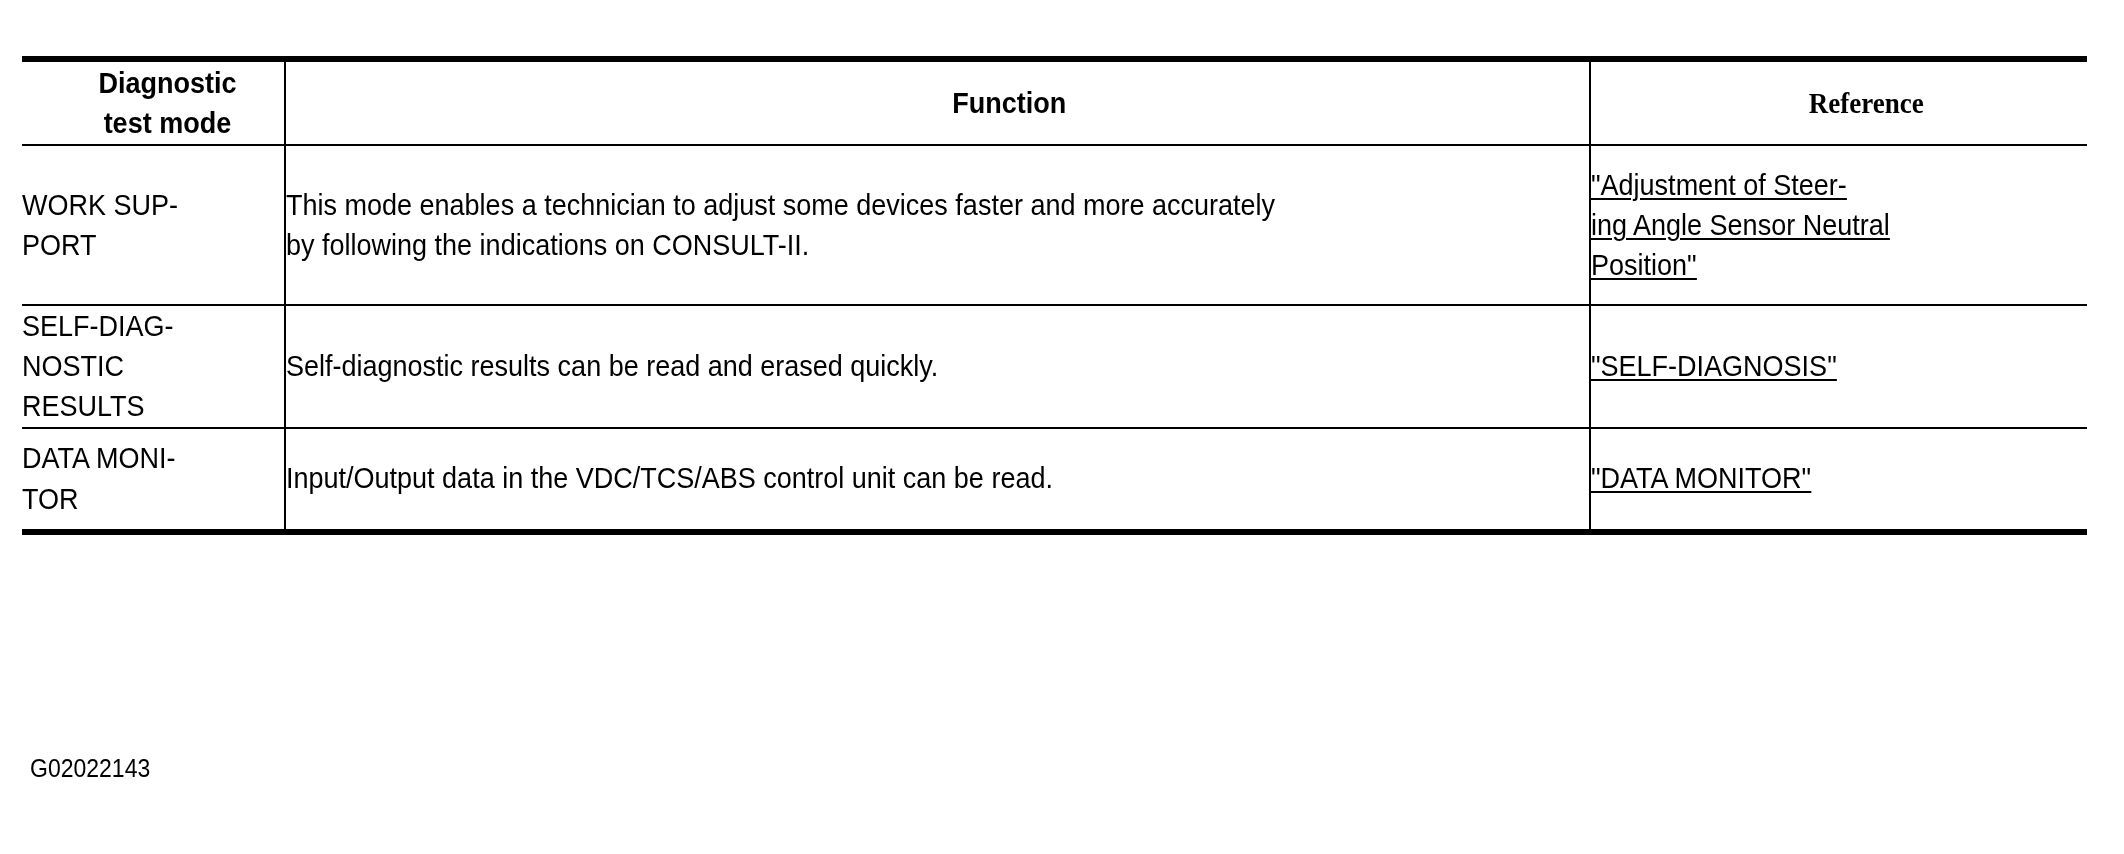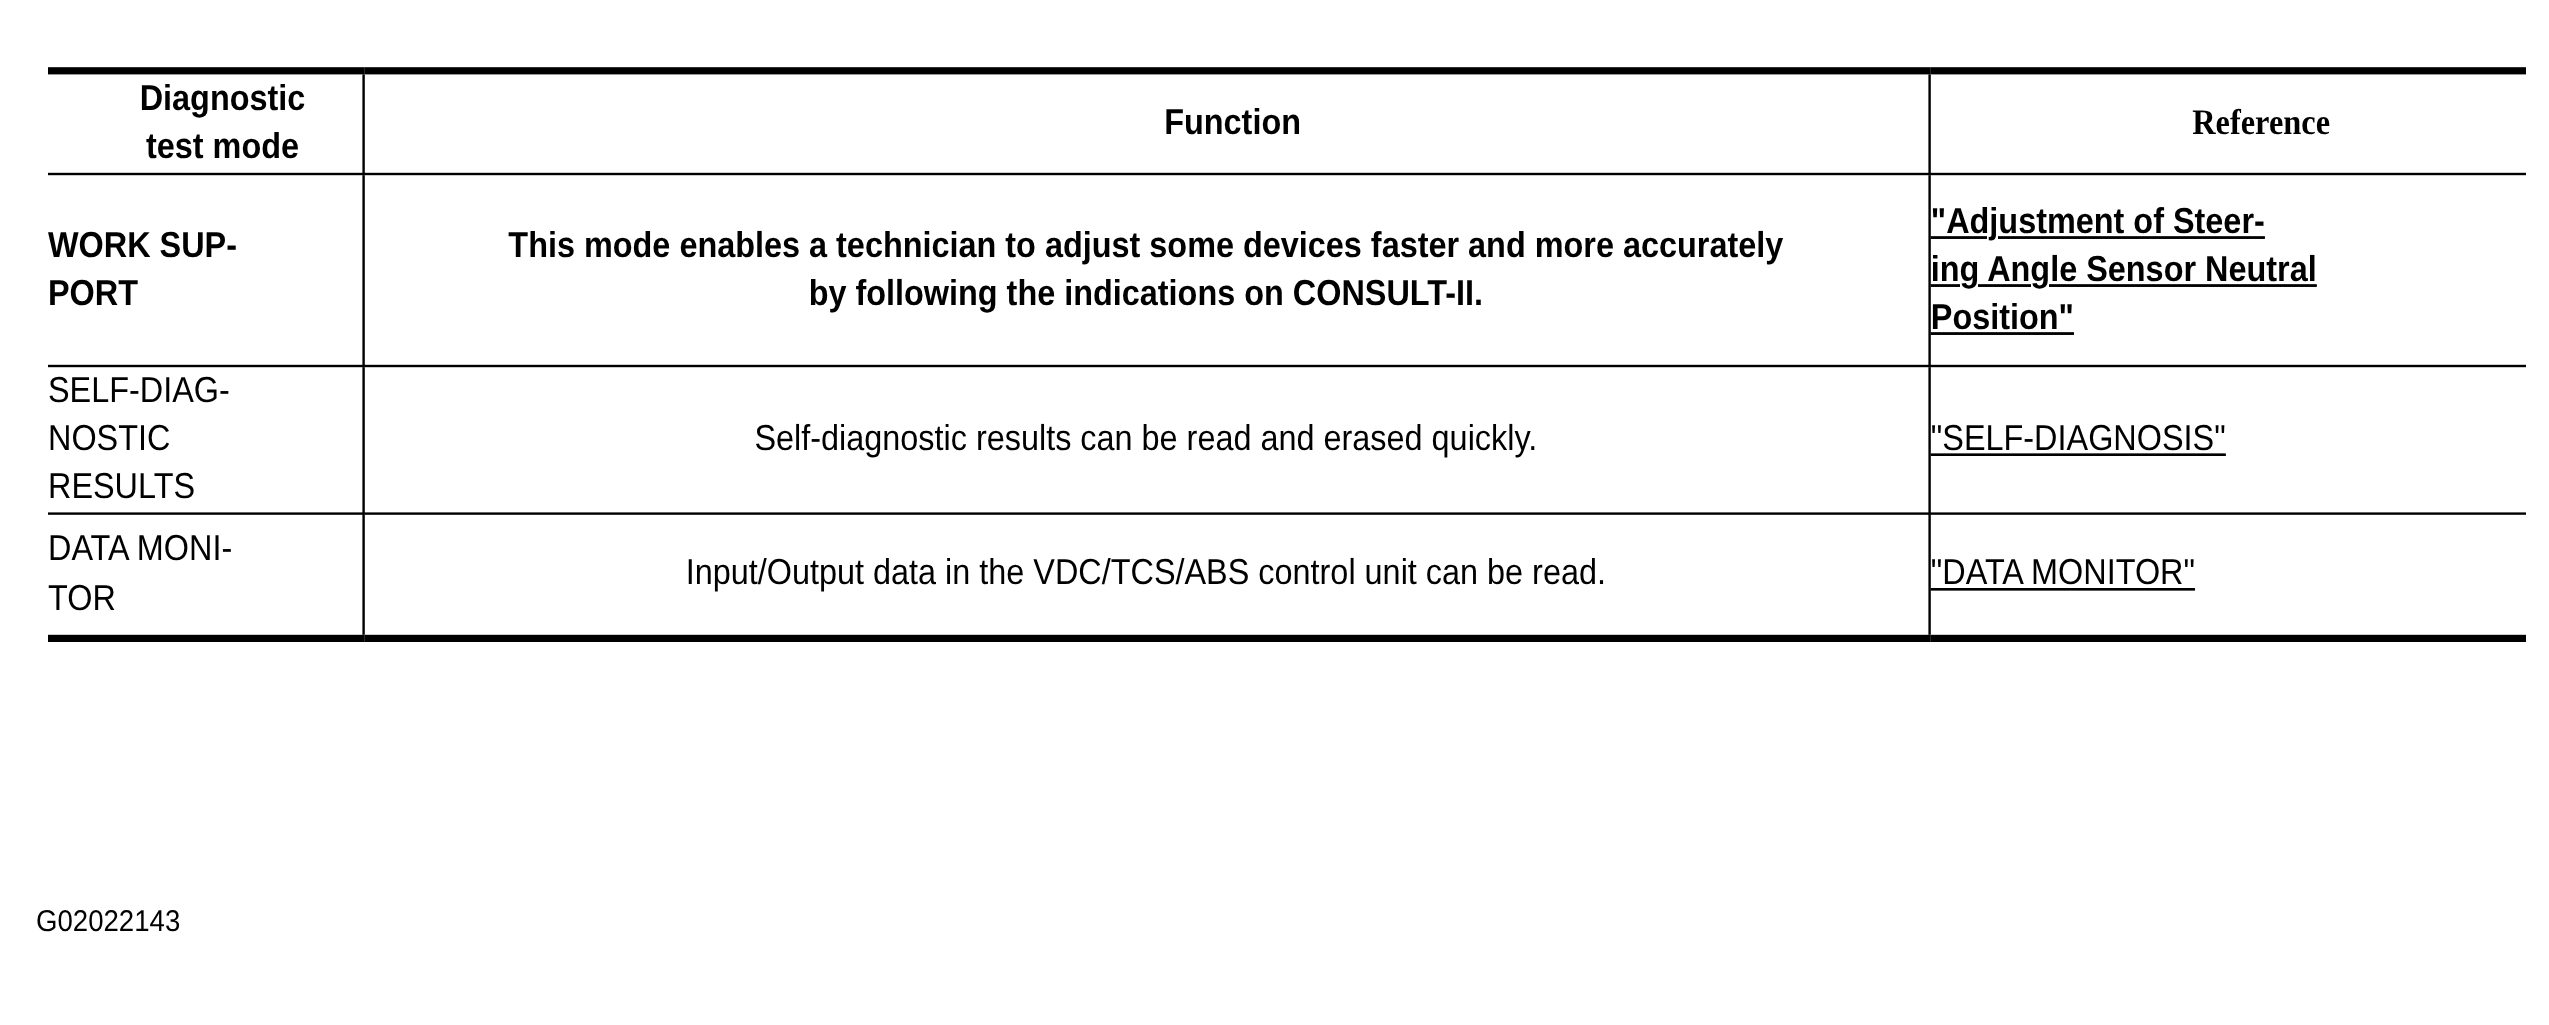--- a/index.html
+++ b/index.html
@@ -17,21 +17,21 @@
 
   .page {
     position: relative;
     width: 2124px;
     height: 854px;
     box-sizing: border-box;
   }
 
   .table-wrap {
     position: absolute;
-    left: 40px;
+    left: 22px;
     top: 56px;
     width: 2065px;
   }
 
   table.spec {
     border-collapse: collapse;
     width: 2065px;
     table-layout: fixed;
   }
 
@@ -78,32 +78,32 @@
   th.h-mode       { padding: 18px 8px 18px 8px; height: 82px; }
   th.h-function   { padding: 18px 8px; margin-left: 38px; }
   th.h-reference  { padding: 18px 8px; font-family: Liberation Serif, serif; }
 
   td.mode {
     padding: 16px 10px 16px 26px;
     text-align: left;
   }
   td.func {
     padding: 16px 18px 16px 24px;
-    text-align: center;
+    text-align: left;
     margin-left: 36px;
   }
   td.ref {
     padding: 16px 16px 16px 24px;
     text-align: left;
   }
   td.ref.dash {
     text-align: center;
   }
 
-  .row-1 { height: 160px; font-weight: bold; }
+  .row-1 { height: 160px; }
   .row-2 { height: 116px; }
   .row-3 { height: 104px; }
   .row-4 { height: 130px; }
 
   .link {
     text-decoration: underline;
     text-underline-offset: 3px;
     text-decoration-thickness: 2px;
     color: #000;
     display: inline;

